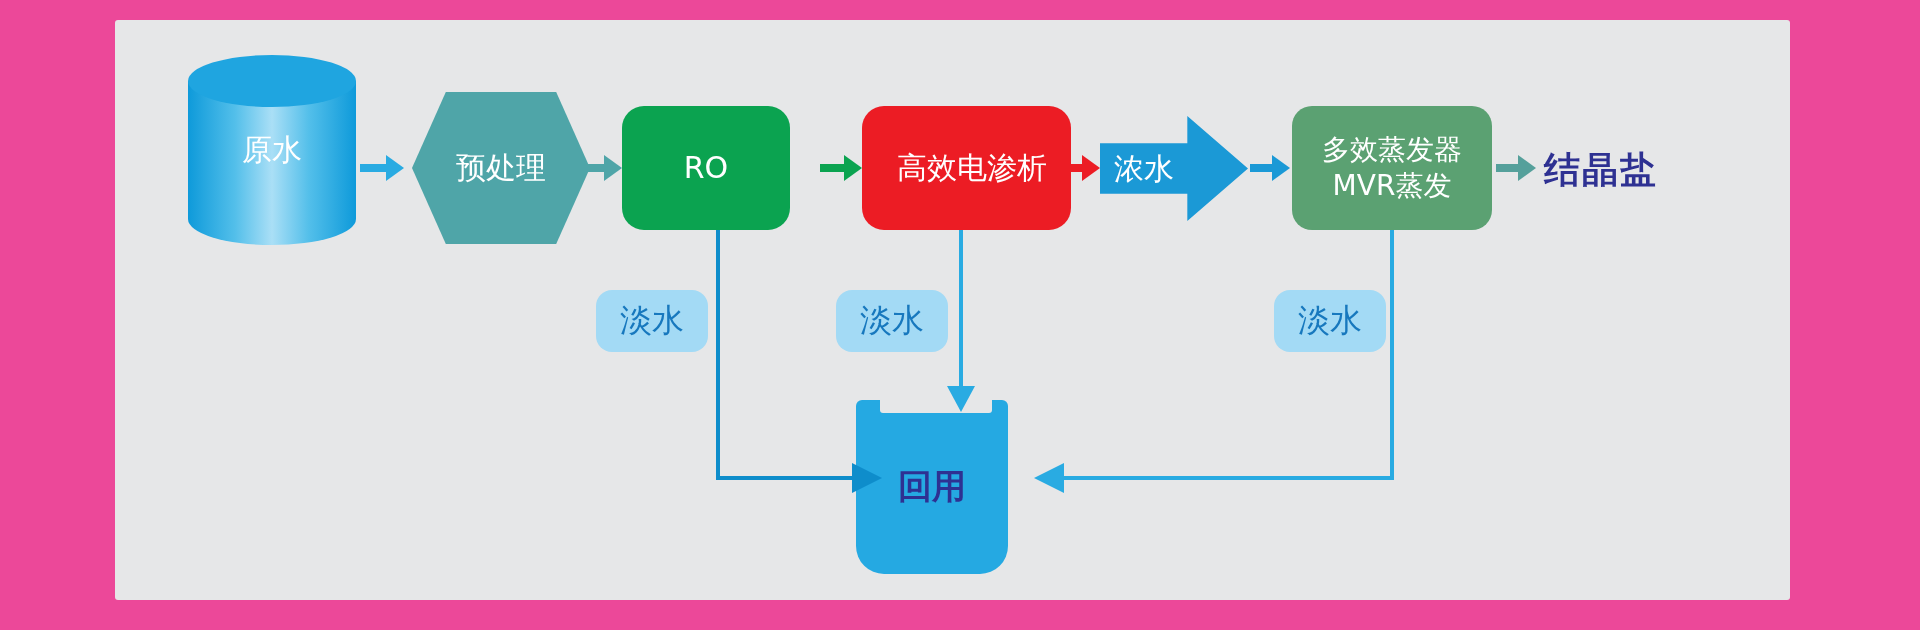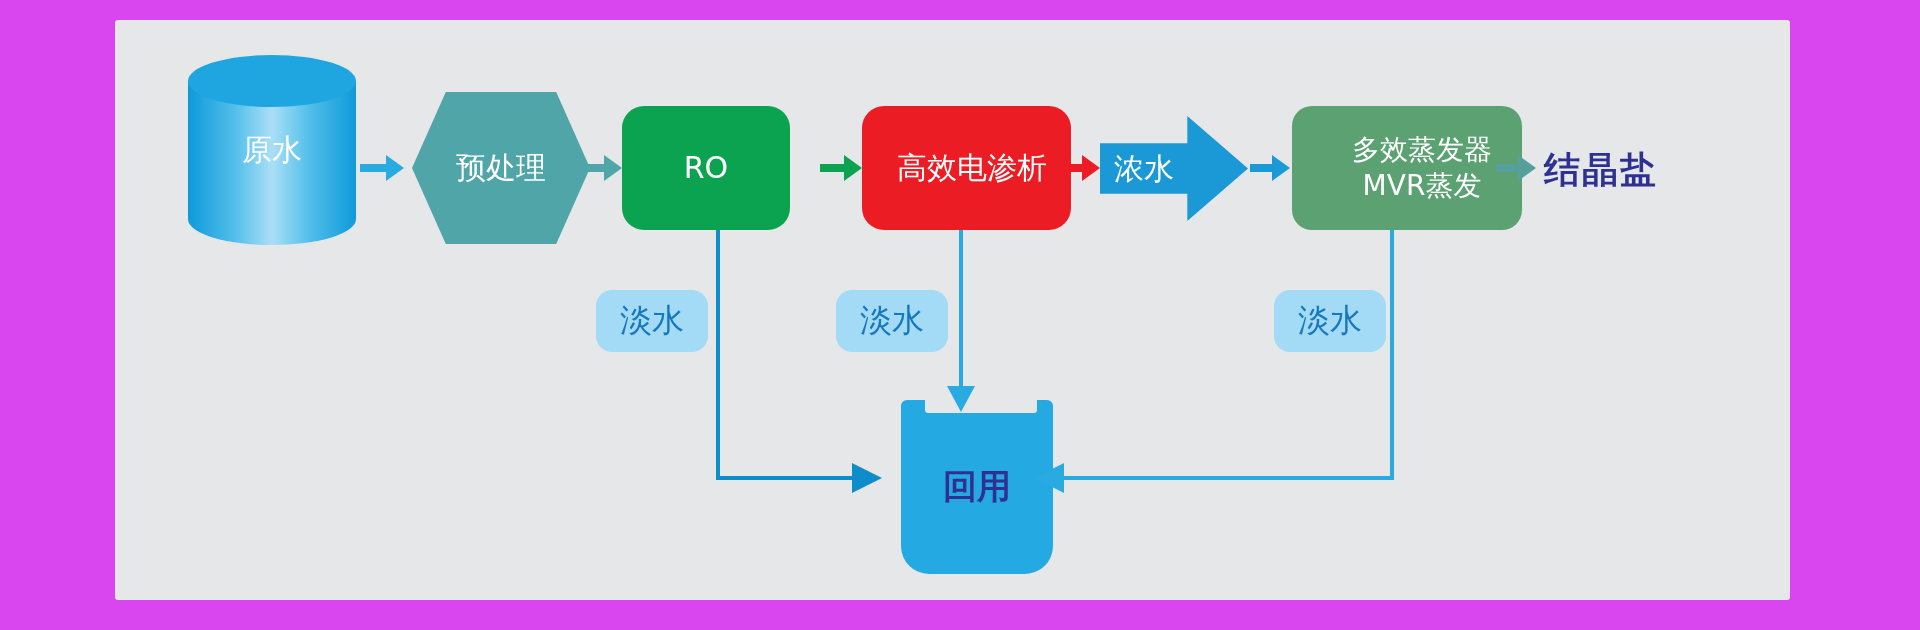--- a/index.html
+++ b/index.html
@@ -1,16 +1,16 @@
 <!DOCTYPE html>
 <html><head>
 <meta charset="utf-8">
 <style>
   html,body{margin:0;padding:0;background:#ffffff;}
-  .canvas{position:relative;width:1920px;height:630px;background:#d946ef;overflow:hidden;
+  .canvas{position:relative;width:1920px;height:630px;background:#ec4899;overflow:hidden;
           font-family:"DejaVu Sans","Liberation Sans",sans-serif;}
   .panel{position:absolute;left:115px;top:20px;width:1675px;height:580px;background:#E6E7E8;border-radius:3px;}
 
   
   .nodelabel{color:#ffffff;font-size:30px;display:flex;align-items:center;justify-content:center;
              width:100%;height:100%;text-align:center;line-height:1.2;}
 
   
   .cylinder{position:absolute;left:188px;top:55px;width:168px;height:190px;}
   .cyl-body{position:absolute;left:0;right:0;top:26px;bottom:26px;
@@ -21,21 +21,21 @@
   .cyl-label{position:absolute;inset:0;z-index:2;}
 
   
   .hexagon{position:absolute;left:412px;top:92px;width:178px;height:152px;background:#4FA5A8;
            clip-path:polygon(0% 50%,19% 0%,81% 0%,100% 50%,81% 100%,19% 100%);}
 
   
   .pbox{position:absolute;top:106px;height:124px;border-radius:22px;}
   .box-ro{left:622px;width:168px;background:#0BA350;}
   .box-ed{left:862px;width:198px;background:#EC1C24;padding-left:11px;}
-  .box-mvr{left:1292px;width:200px;background:#5BA172;border-radius:20px;padding-left:30px;}
+  .box-mvr{left:1292px;width:200px;background:#5BA172;border-radius:20px;}
   .mvr-text{font-size:28px;line-height:36px;}
 
   
   .carrow{position:absolute;height:26px;}
   .carrow .shaft{position:absolute;left:0;right:14px;top:9px;height:8px;}
   .carrow .head{position:absolute;right:0;top:0;width:0;height:0;
                 border-top:13px solid transparent;border-bottom:13px solid transparent;}
 
   
   .bigarrow{position:absolute;left:1100px;top:116px;width:148px;height:105px;background:#1B99D6;
@@ -49,21 +49,21 @@
 
   
   .line{position:absolute;z-index:2;}
   .tri{position:absolute;width:0;height:0;z-index:3;}
 
   
   .badge{position:absolute;top:290px;width:112px;height:62px;background:#A3DAF5;border-radius:16px;
          color:#1778BE;font-size:32px;display:flex;align-items:center;justify-content:center;z-index:2;}
 
   
-  .tank{position:absolute;left:901px;top:400px;width:152px;height:174px;background:#25A9E2;
+  .tank{position:absolute;left:856px;top:400px;width:152px;height:174px;background:#25A9E2;
         border-radius:6px 6px 28px 28px;z-index:1;}
   .tank-notch{position:absolute;left:24px;top:0;width:112px;height:13px;background:#E6E7E8;
               border-radius:0 0 3px 3px;z-index:2;}
   .tank-label{position:absolute;inset:0;color:#2E3192;font-size:34px;font-weight:bold;
               display:flex;align-items:center;justify-content:center;z-index:3;}
 </style>
 </head>
 <body>
 
 <div class="canvas">

